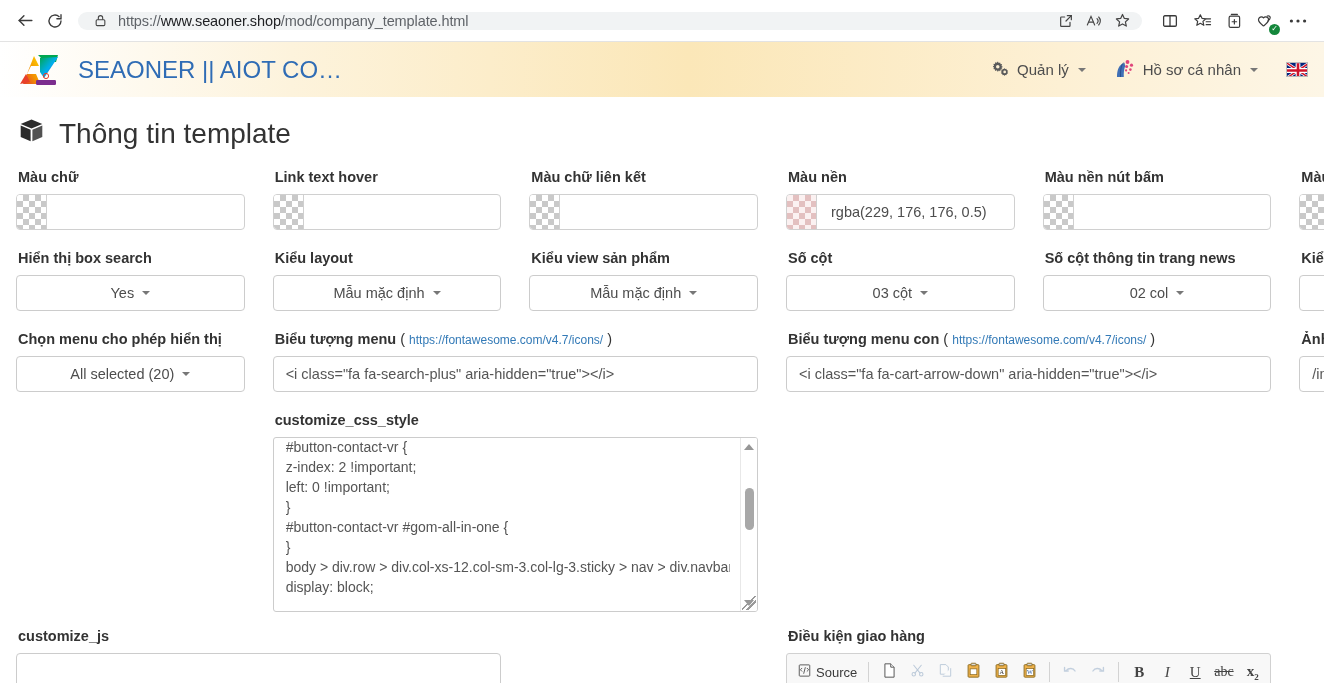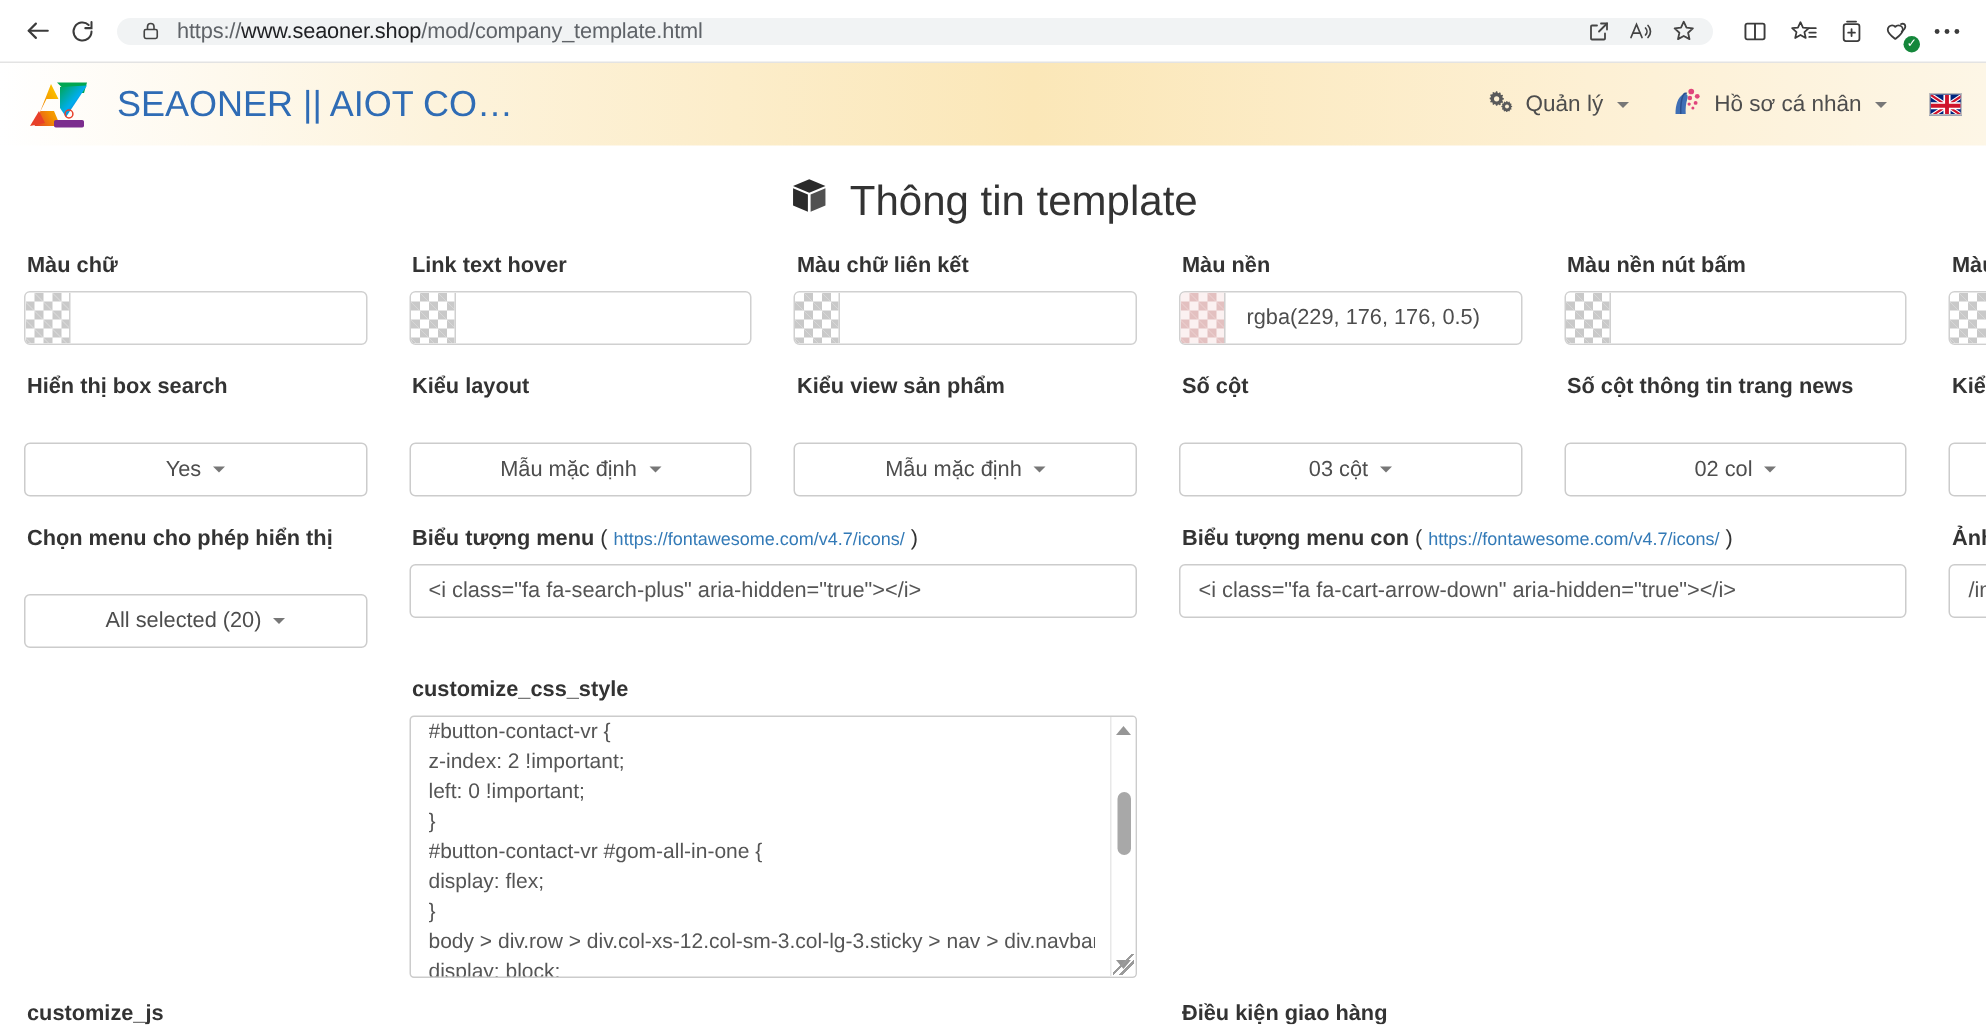--- a/index.html
+++ b/index.html
@@ -150,21 +150,20 @@
     padding: 0 16px;
   }
   .page-title {
     display: flex;
     align-items: center;
     gap: 14px;
     padding: 20px 2px 16px 2px;
     font-size: 28px;
     color: #333333;
     font-weight: 400;
-    justify-content: center;
   }
 
   .form-grid {
     display: grid;
     grid-template-columns: repeat(6, 1fr);
     column-gap: 28px;
     width: 1512px;
   }
   .field { margin-bottom: 0; }
   .flabel {
@@ -229,21 +228,20 @@
     border: 1px solid #cccccc;
     border-radius: 4px;
     background: #ffffff;
     display: flex;
     align-items: center;
     justify-content: center;
     gap: 6px;
     font-size: 14.5px;
     color: #4d4d4d;
     cursor: default;
-    margin-top: 20px;
   }
 
   
   .text-input {
     height: 36px;
     width: 100%;
     border: 1px solid #cccccc;
     border-radius: 4px;
     background: #ffffff;
     display: flex;
@@ -669,21 +667,20 @@
       <div class="field"></div>
       <div class="field span2">
         <div class="flabel">customize_css_style</div>
         <div class="ta-wrap">
           <div class="ta-lines">
             <div>#button-contact-vr {</div>
             <div>z-index: 2 !important;</div>
             <div>left: 0 !important;</div>
             <div>}</div>
             <div>#button-contact-vr #gom-all-in-one {</div>
-            <div>display: flex;</div>
             <div>}</div>
             <div>body &gt; div.row &gt; div.col-xs-12.col-sm-3.col-lg-3.sticky &gt; nav &gt; div.navbar-header &gt; a {</div>
             <div>display: block;</div>
 
           </div>
           <div class="ta-scroll">
             <div class="sb-arrow up">
                 <i></i>
               </div>
             <div class="sb-track">

